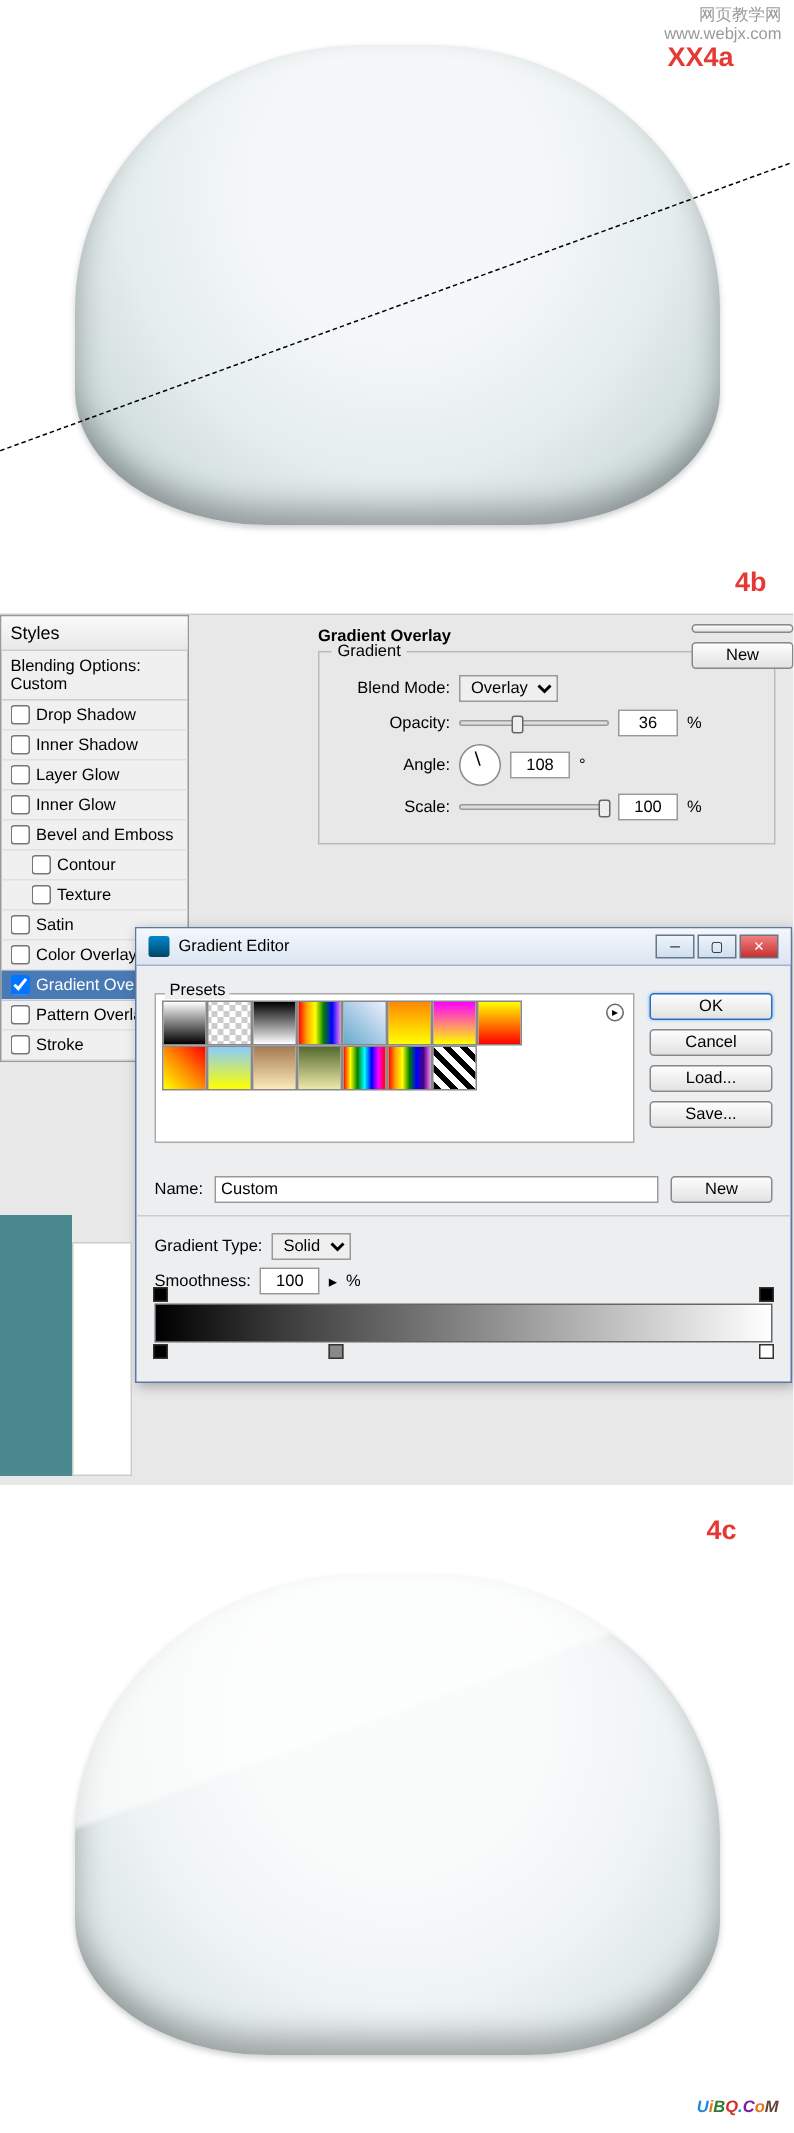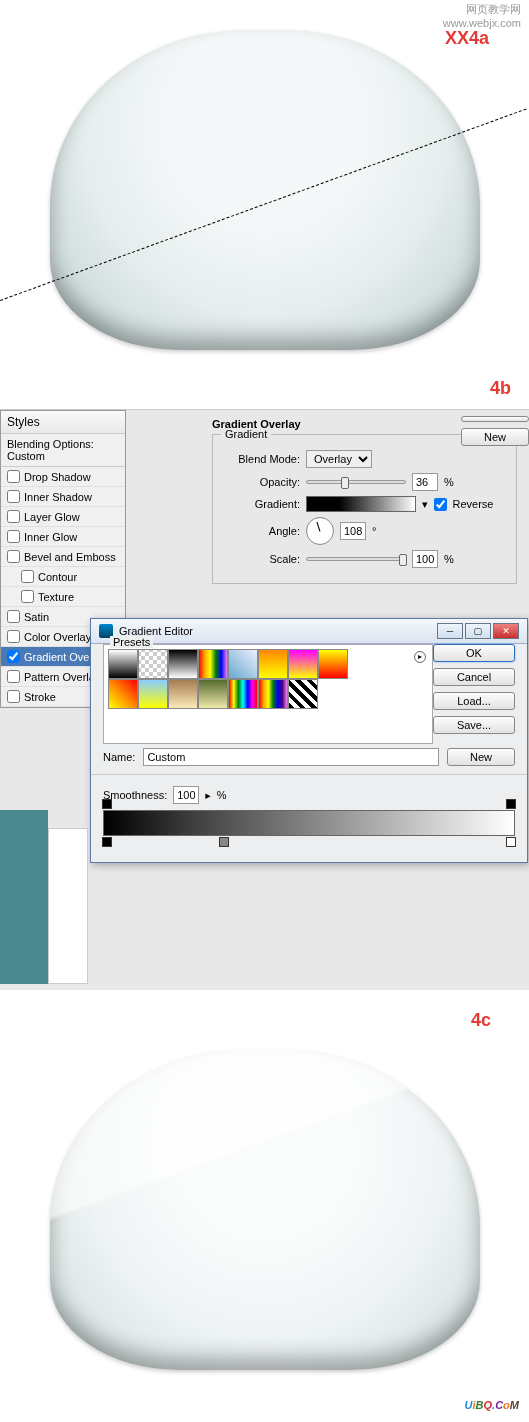--- a/index.html
+++ b/index.html
@@ -17,35 +17,35 @@
 .style-item.indent{padding-left:20px}
 .style-item.active{background:#4a7ab5;color:#fff}
 .style-item input{margin-right:4px}
 .gradient-panel{position:absolute;left:200px;top:0;right:0;padding:8px 12px}
 .group-title{font-weight:bold;margin-bottom:4px}
 .fieldset{border:1px solid #bbb;padding:10px 12px;position:relative}
 .fieldset-label{position:absolute;top:-7px;left:8px;background:#e8e8e8;padding:0 4px;font-weight:normal}
 .row{display:flex;align-items:center;margin:5px 0;gap:6px}
 .row-label{width:75px;text-align:right}
 select,input[type=text]{border:1px solid #999;padding:1px 3px;font-size:11px;height:18px}
-.num-input{width:26px;text-align:left}
+.num-input{width:40px;text-align:center}
 .slider{width:100px;height:4px;background:#ddd;border:1px solid #999;position:relative;border-radius:2px}
 .slider-thumb{position:absolute;top:-4px;width:8px;height:12px;background:#eee;border:1px solid #666;border-radius:2px}
 .gradient-preview{width:110px;height:16px;background:linear-gradient(to right,#000 30%,#fff);border:1px solid #666}
 .angle-dial{width:28px;height:28px;border:1px solid #888;border-radius:50%;background:#fff;position:relative}
 .angle-dial::after{content:"";position:absolute;left:50%;top:50%;width:10px;height:1px;background:#000;transform-origin:left;transform:rotate(-108deg)}
 .right-btns{position:absolute;right:0;top:6px;display:flex;flex-direction:column;gap:6px}
 .btn{background:linear-gradient(#fdfdfd,#e2e2e2);border:1px solid #888;border-radius:3px;padding:2px 14px;min-width:68px;text-align:center;cursor:pointer}
 .ge-window{position:absolute;left:90px;top:208px;width:438px;background:#eceef0;border:1px solid #5a7aa5;box-shadow:2px 2px 8px rgba(0,0,0,.3)}
 .ge-titlebar{background:linear-gradient(#f4f7fb,#dbe5f2);padding:4px 8px;display:flex;align-items:center;justify-content:space-between;border-bottom:1px solid #aac}
 .ge-title{display:flex;align-items:center;gap:6px}
 .win-btns{display:flex;gap:2px}
 .win-btn{width:26px;height:16px;border:1px solid #678;background:linear-gradient(#eef4fb,#cfdff0);font-size:9px;display:flex;align-items:center;justify-content:center}
 .win-btn.close{background:linear-gradient(#f08080,#c83030);color:#fff}
-.ge-body{padding:0 12px;display:flex;}
+.ge-body{padding:18px 12px;display:flex;gap:10px}
 .ge-left{flex:1}
 .presets-box{border:1px solid #aaa;background:#fff;padding:4px;position:relative}
 .presets-label{position:absolute;top:-9px;left:6px;background:#eceef0;padding:0 3px}
 .swatch-grid{display:flex;flex-wrap:wrap;gap:0;width:246px}
 .swatch{width:30px;height:30px;border:1px solid #888}
 .arrow-r{position:absolute;top:6px;right:6px;width:12px;height:12px;border:1px solid #666;border-radius:50%;font-size:8px;text-align:center}
 .ge-right{display:flex;flex-direction:column;gap:6px;width:82px}
 .ge-right .btn.default{border:1px solid #2a6db8;box-shadow:0 0 2px #6ab0ff}
 .name-row{padding:4px 12px 8px 12px;display:flex;align-items:center;gap:8px}
 .name-row input{flex:1}
@@ -143,27 +143,20 @@
 
       <div class="row">
         <span class="row-label">Opacity:</span>
         <div class="slider">
             <div class="slider-thumb" style="left:34px"></div>
           </div>
         <input class="num-input" type="text" value="36" style="">
         <span>%</span>
       </div>
 
-      <div class="row">
-        <span class="row-label">Gradient:</span>
-        <div class="gradient-preview"></div>
-        <span>▾</span>
-        <input type="checkbox" checked="" style="">
-        <span>Reverse</span>
-      </div>
 
 
       <div class="row">
         <span class="row-label">Angle:</span>
         <div class="angle-dial"></div>
         <input class="num-input" type="text" value="108" style="">
         <span>°</span>
       </div>
 
       <div class="row">
@@ -228,20 +221,24 @@
     </div>
 
     <div class="name-row">
       <span>Name:</span>
       <input type="text" value="Custom" style="">
       <div class="btn">New</div>
     </div>
 
     <div class="gtype-area">
       <div class="row">
+        <span>Gradient Type:</span>
+        <select><option>Solid</option></select>
+      </div>
+      <div class="row">
         <span>Smoothness:</span>
         <input class="num-input" type="text" value="100" style="">
         <span>▸</span>
         <span>%</span>
       </div>
       <div class="big-gradient">
         <div class="stop top" style="left:-2px"></div>
         <div class="stop top" style="right:-2px"></div>
         <div class="stop bottom" style="left:-2px;background:#000"></div>
         <div class="stop bottom" style="left:28%;background:#888"></div>

